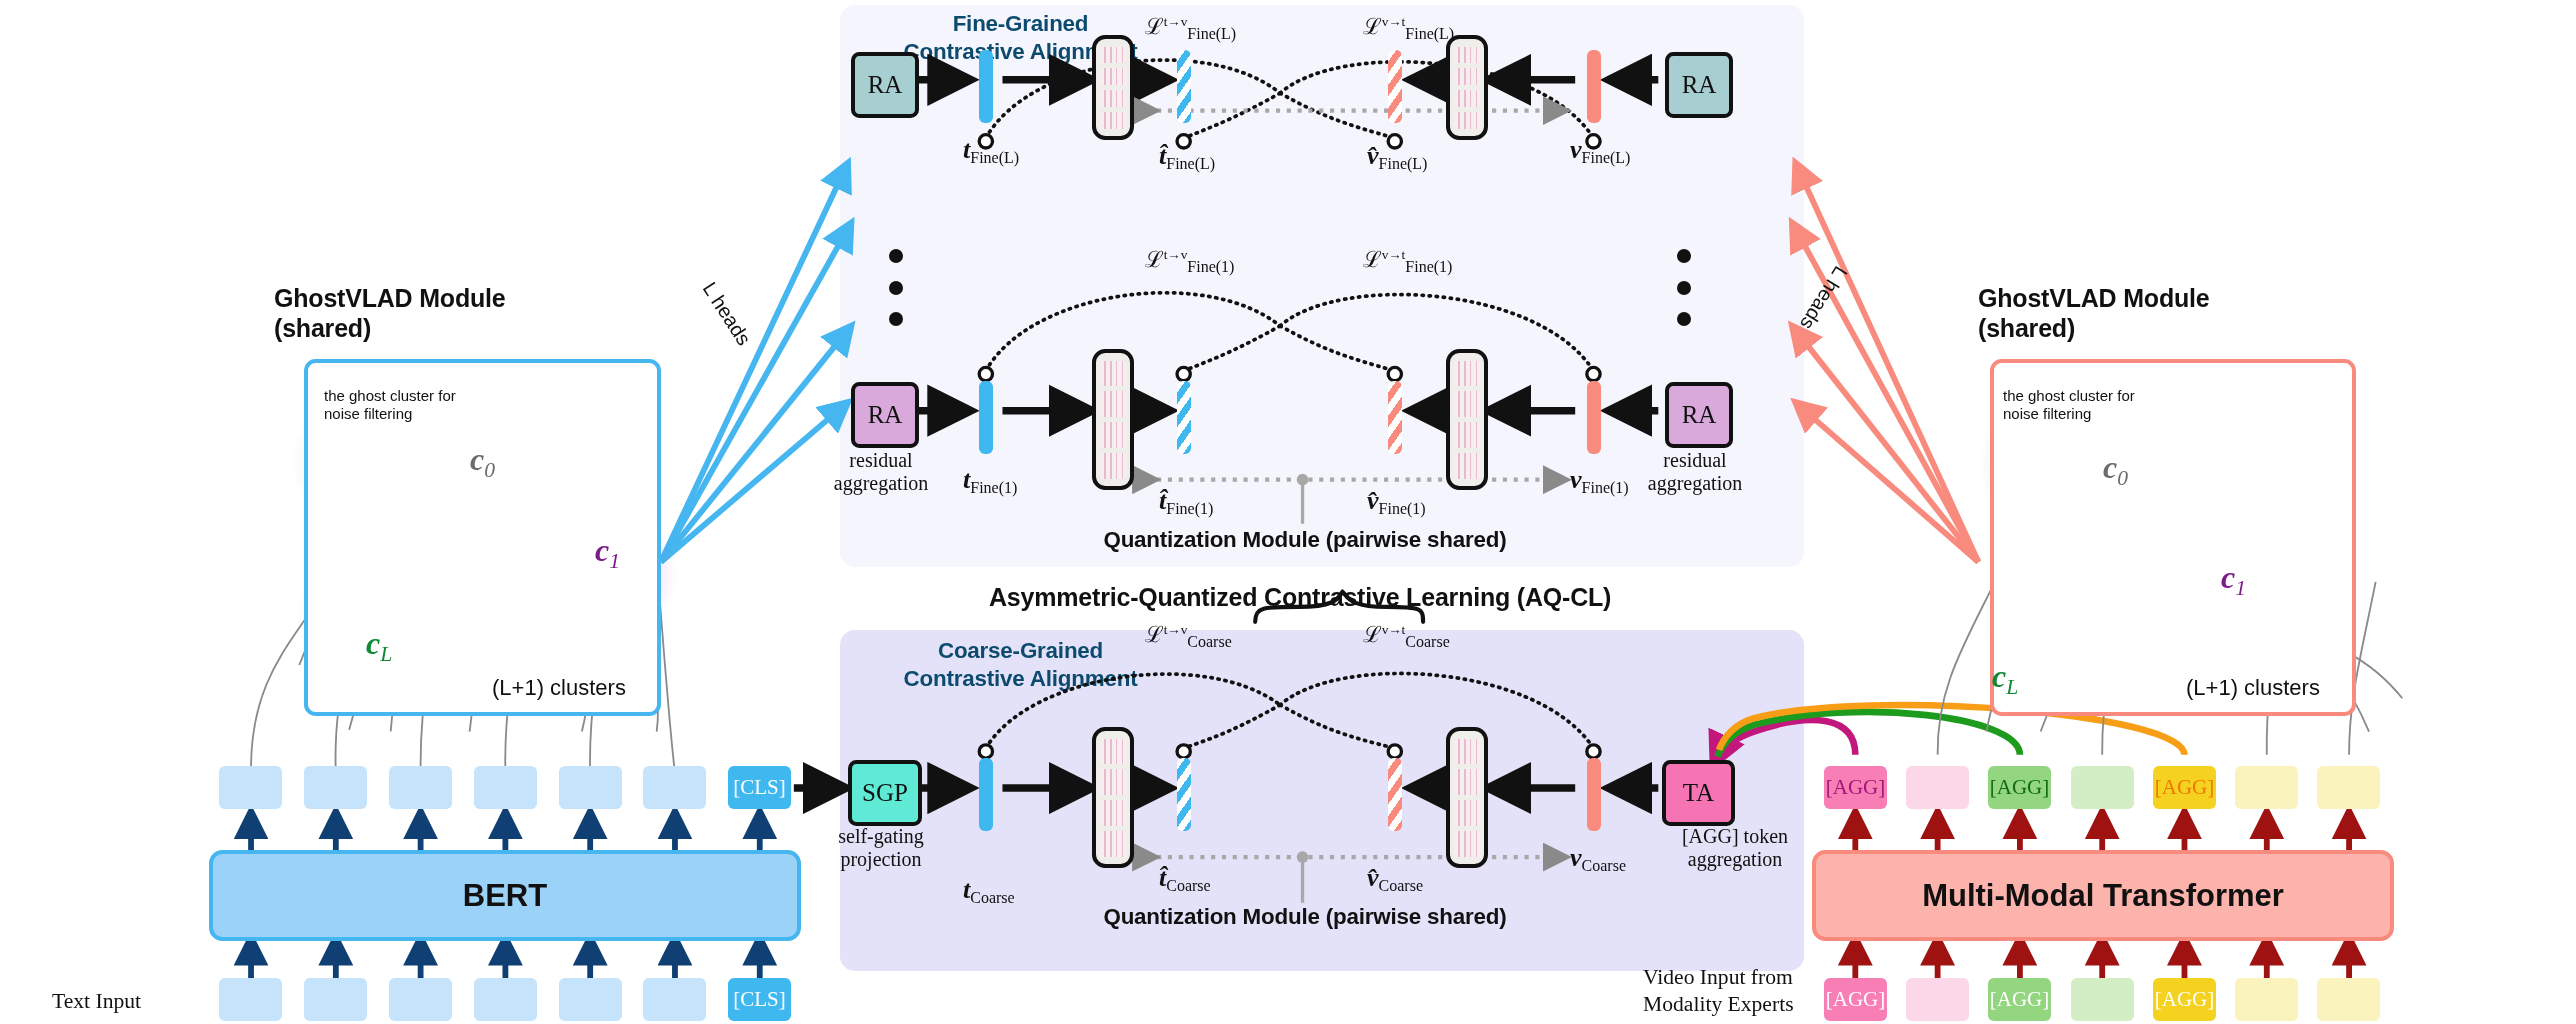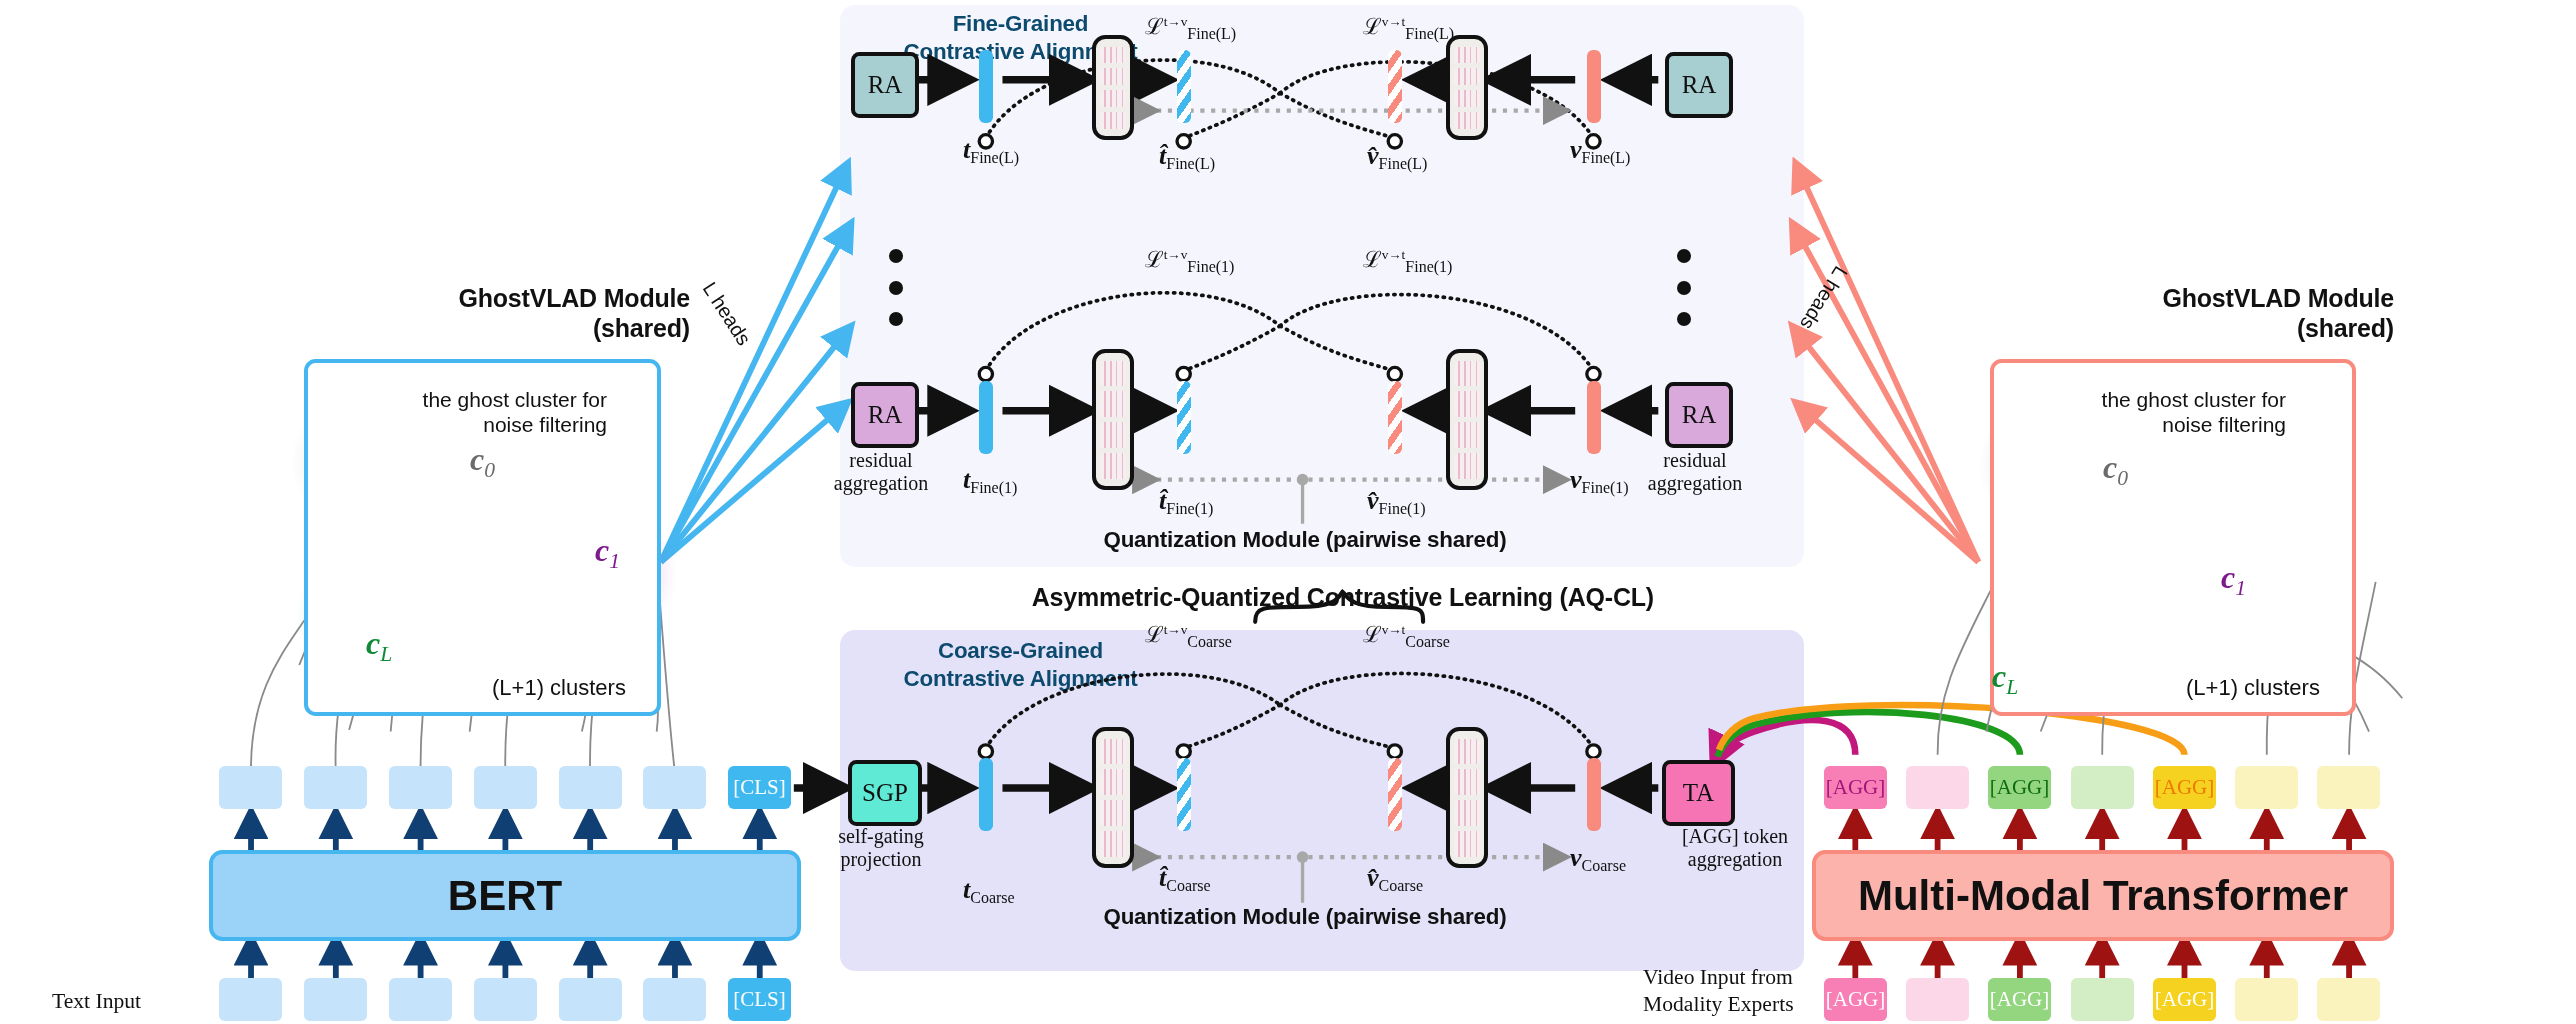--- a/index.html
+++ b/index.html
@@ -29,36 +29,36 @@
   .vbar.red{background:#f98a7e;}
   .vbar.blue-h{background:repeating-linear-gradient(-55deg,#3fb8f0 0 6.6px,#ffffff 6.6px 13.3px);}
   .vbar.red-h{background:repeating-linear-gradient(-55deg,#f98a7e 0 6.6px,#ffffff 6.6px 13.3px);}
   .codebook{position:absolute;border:4.2px solid #111;border-radius:13.3px;background:#efeeea;
             display:flex;flex-direction:column;justify-content:space-between;padding:5px 4.2px;
             box-sizing:border-box;}
   .cbcell{flex:1;margin:2.5px 0;border-radius:2.5px;background:#f7eef2;
           background-image:repeating-linear-gradient(90deg,#f7eef2 0 4.2px,#e9b9cc 4.2px 5.8px);}
   .boldttl{position:absolute;font-weight:bold;font-size:22.4px;color:#111;text-align:center;
            letter-spacing:-0.2px;}
-  .sec-ttl{position:absolute;font-weight:bold;font-size:25px;color:#111;text-align:right;
+  .sec-ttl{position:absolute;font-weight:bold;font-size:25px;color:#111;text-align:left;
            letter-spacing:-0.2px;line-height:1.2;}
   .gv-box{position:absolute;border-radius:11.6px;background:#fff;box-sizing:border-box;}
   .gv-box.blue{border:4.2px solid #45b6ef;}
   .gv-box.red{border:4.2px solid #f98a7e;}
-  .gv-note{position:absolute;font-size:21px;color:#111;text-align:right;line-height:1.2;
+  .gv-note{position:absolute;font-size:15px;color:#111;text-align:left;line-height:1.2;
            font-family:"Liberation Sans","DejaVu Sans",sans-serif;}
   .gv-clusters{position:absolute;font-size:22px;color:#111;}
   .cvar{position:absolute;font-family:"Liberation Serif","DejaVu Serif",serif;
         font-style:italic;font-weight:bold;font-size:32px;}
   .cvar sub{font-size:21.6px;font-style:italic;font-weight:normal;}
   .tok{position:absolute;border-radius:5.8px;}
   .tok-lbl{position:absolute;display:flex;align-items:center;justify-content:center;
            border-radius:5.8px;font-size:21px;font-family:"Liberation Serif","DejaVu Serif",serif;}
   .bigbox{position:absolute;border-radius:13.3px;display:flex;align-items:center;
-          justify-content:center;font-weight:bold;font-size:42px;color:#111;box-sizing:border-box;}
+          justify-content:center;font-weight:bold;font-size:31px;color:#111;box-sizing:border-box;}
   .bigbox.bert{background:#9bd2f7;border:4.2px solid #45b6ef;}
   .bigbox.mmt{background:#fbb3ab;border:4.2px solid #f98a7e;}
   .iolabel{position:absolute;font-size:21.6px;color:#111;line-height:1.25;
            font-family:"Liberation Serif","DejaVu Serif",serif;}
   .headslbl{position:absolute;font-size:20px;color:#111;
             font-family:"Liberation Sans","DejaVu Sans",sans-serif;}
   .dots{position:absolute;display:flex;flex-direction:column;gap:17.5px;align-items:center;}
   .dots i{display:block;width:14px;height:14px;border-radius:50%;background:#111;}
   svg.ov{position:absolute;left:0;top:0;width:2576px;height:1025px;pointer-events:none;}
 </style>

